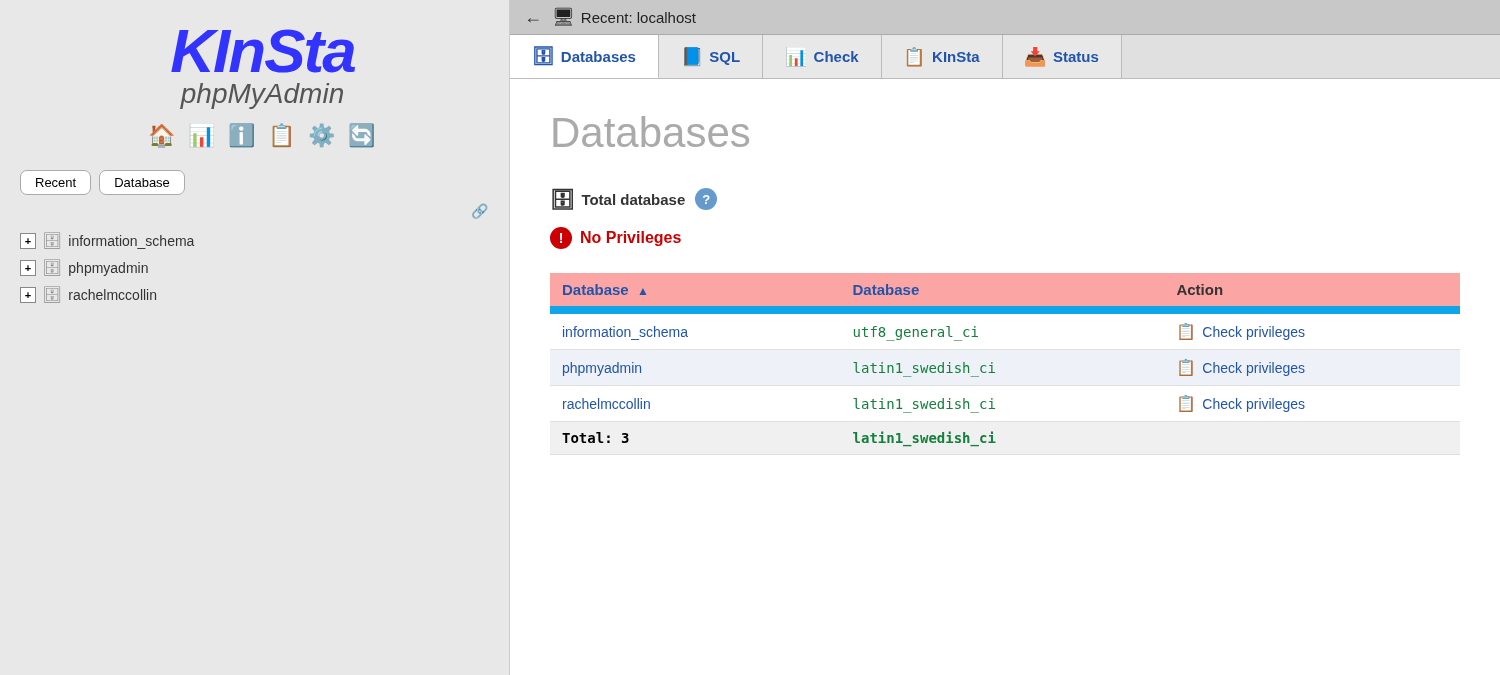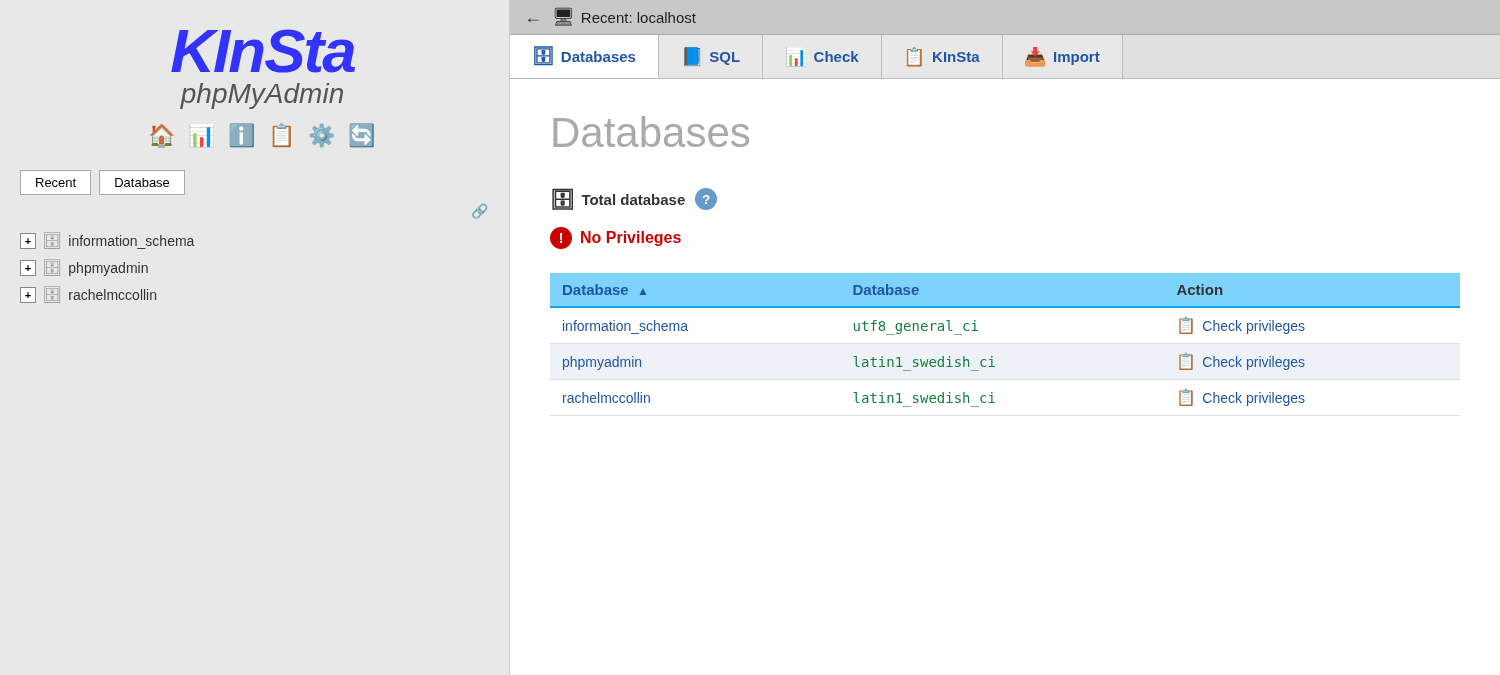--- a/index.html
+++ b/index.html
@@ -64,21 +64,21 @@
       display: flex;
       gap: 8px;
       padding: 8px 20px;
       width: 100%;
     }
 
     .nav-btn {
       padding: 4px 14px;
       background: #fff;
       border: 1px solid #aaa;
-      border-radius: 0;
+      border-radius: 7px;
       cursor: pointer;
       font-size: 13px;
     }
 
     .link-icon-row {
       width: 100%;
       display: flex;
       justify-content: flex-end;
       padding-right: 20px;
       margin-bottom: 4px;
@@ -263,22 +263,22 @@
     .db-table {
       width: 100%;
       border-collapse: collapse;
     }
 
     .db-table th {
       text-align: left;
       padding: 8px 12px;
       font-size: 15px;
       color: #2255aa;
-      border-bottom: 2px solid #0ea5e9;
-      background: #7dd3fc;
+      border-bottom: 8px solid #0ea5e9;
+      background: #fca5a5;
       font-weight: bold;
       margin-top: 24px;
     }
 
     .db-table th.action-col {
       color: #333;
     }
 
     .db-table td {
       padding: 8px 12px;
@@ -396,21 +396,21 @@
     <div class="tab">
       <span class="tab-icon">📊</span>
       <span>Check</span>
     </div>
     <div class="tab">
       <span class="tab-icon">📋</span>
       <span>KInSta</span>
     </div>
     <div class="tab">
       <span class="tab-icon">📥</span>
-      <span>Import</span>
+      <span>Status</span>
     </div>
   </div>
 
   <div class="page-content">
     <h1 class="page-title">Databases</h1>
 
     <div class="create-db-row">
       <button class="create-db-btn">
         <span class="create-icon">🗄</span>
         <span>Total database</span>
@@ -472,16 +472,21 @@
           </td>
           <td class="collation-cell">latin1_swedish_ci</td>
           <td>
             <div class="check-priv-btn">
               <span class="priv-icon">📋</span>
               <span>Check privileges</span>
             </div>
           </td>
         </tr>
 
+        <tr class="total-row">
+          <td>Total: 3</td>
+          <td class="collation-cell">latin1_swedish_ci</td>
+          <td></td>
+        </tr>
       </tbody>
     </table>
   </div>
 </div>
 
 </body></html>

